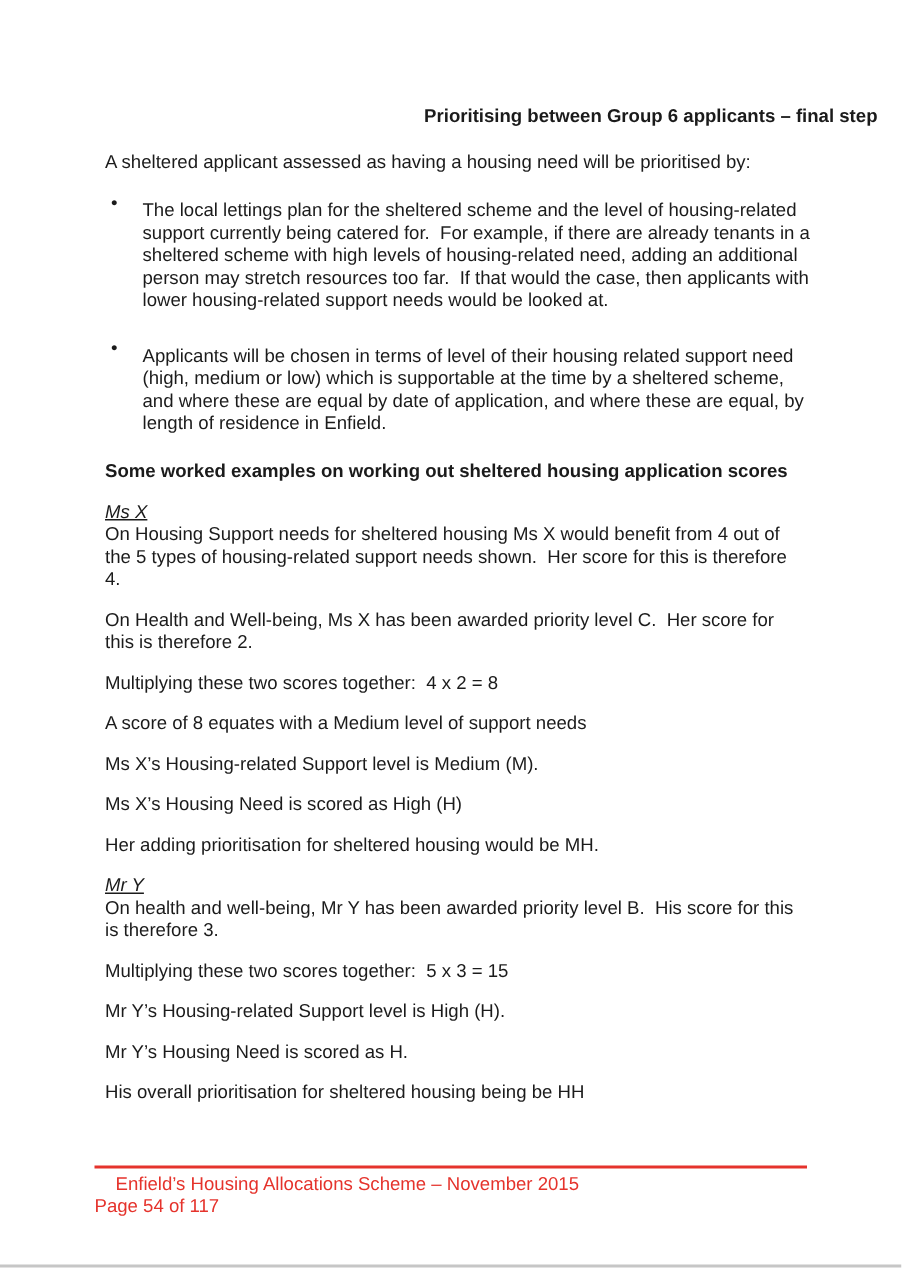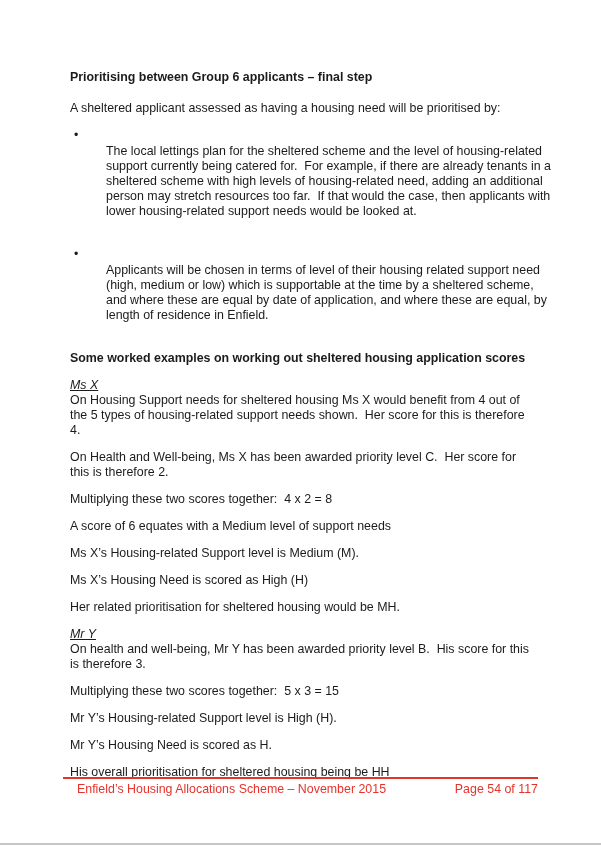--- a/index.html
+++ b/index.html
@@ -19,38 +19,39 @@
     width: 515px;
     font-size: 12.4px;
     line-height: 15px;
   }
   .content p, .content h1, .content h2 {
     margin: 0 0 12px 0;
     font-size: 12.4px;
     font-weight: normal;
     white-space: pre-wrap;
   }
-  .content h1 { font-weight: bold; margin-bottom: 16px; }
+  .content h1 { font-weight: bold; margin-bottom: 16px; text-align: right; }
   .content h2 { font-weight: bold; }
   .bullet-row { display: flex; margin-bottom: 12px; }
   .bullet-glyph { flex: 0 0 20px; width: 20px; padding-left: 4px; box-sizing: border-box; }
-  .bullet-text { margin: 16px !important; }
+  .bullet-text { margin: 5px !important; }
   .example-name { text-decoration: underline; margin-bottom: 0 !important; font-style: italic; }
   .footer {
     position: absolute;
     left: 63px;
     right: 63px;
     top: 777px;
     border-top: 2px solid #e5332c;
     color: #e5332c;
     display: flex;
     justify-content: space-between;
     padding-top: 3px;
     font-size: 12.4px;
     line-height: 15px;
+    flex-direction: column;
   }
   .footer .footer-left { padding-left: 14px; }
   .bottom-edge {
     position: absolute;
     left: 0;
     right: 0;
     top: 843px;
     height: 2px;
     background: #c6c6c6;
   }
@@ -84,24 +85,24 @@
   <h2>Some worked examples on working out sheltered housing application scores</h2>
 
   <div>
     <p class="example-name">Ms X</p>
     <p>On Housing Support needs for sheltered housing Ms X would benefit from 4 out of
 the 5 types of housing-related support needs shown.  Her score for this is therefore
 4.</p>
     <p>On Health and Well-being, Ms X has been awarded priority level C.  Her score for
 this is therefore 2.</p>
     <p>Multiplying these two scores together:  4 x 2 = 8</p>
-    <p>A score of 6 equates with a Medium level of support needs</p>
+    <p>A score of 8 equates with a Medium level of support needs</p>
     <p>Ms X’s Housing-related Support level is Medium (M).</p>
     <p>Ms X’s Housing Need is scored as High (H)</p>
-    <p>Her related prioritisation for sheltered housing would be MH.</p>
+    <p>Her adding prioritisation for sheltered housing would be MH.</p>
   </div>
 
   <div>
     <p class="example-name">Mr Y</p>
     <p>On health and well-being, Mr Y has been awarded priority level B.  His score for this
 is therefore 3.</p>
     <p>Multiplying these two scores together:  5 x 3 = 15</p>
     <p>Mr Y’s Housing-related Support level is High (H).</p>
     <p>Mr Y’s Housing Need is scored as H.</p>
     <p>His overall prioritisation for sheltered housing being be HH</p>

